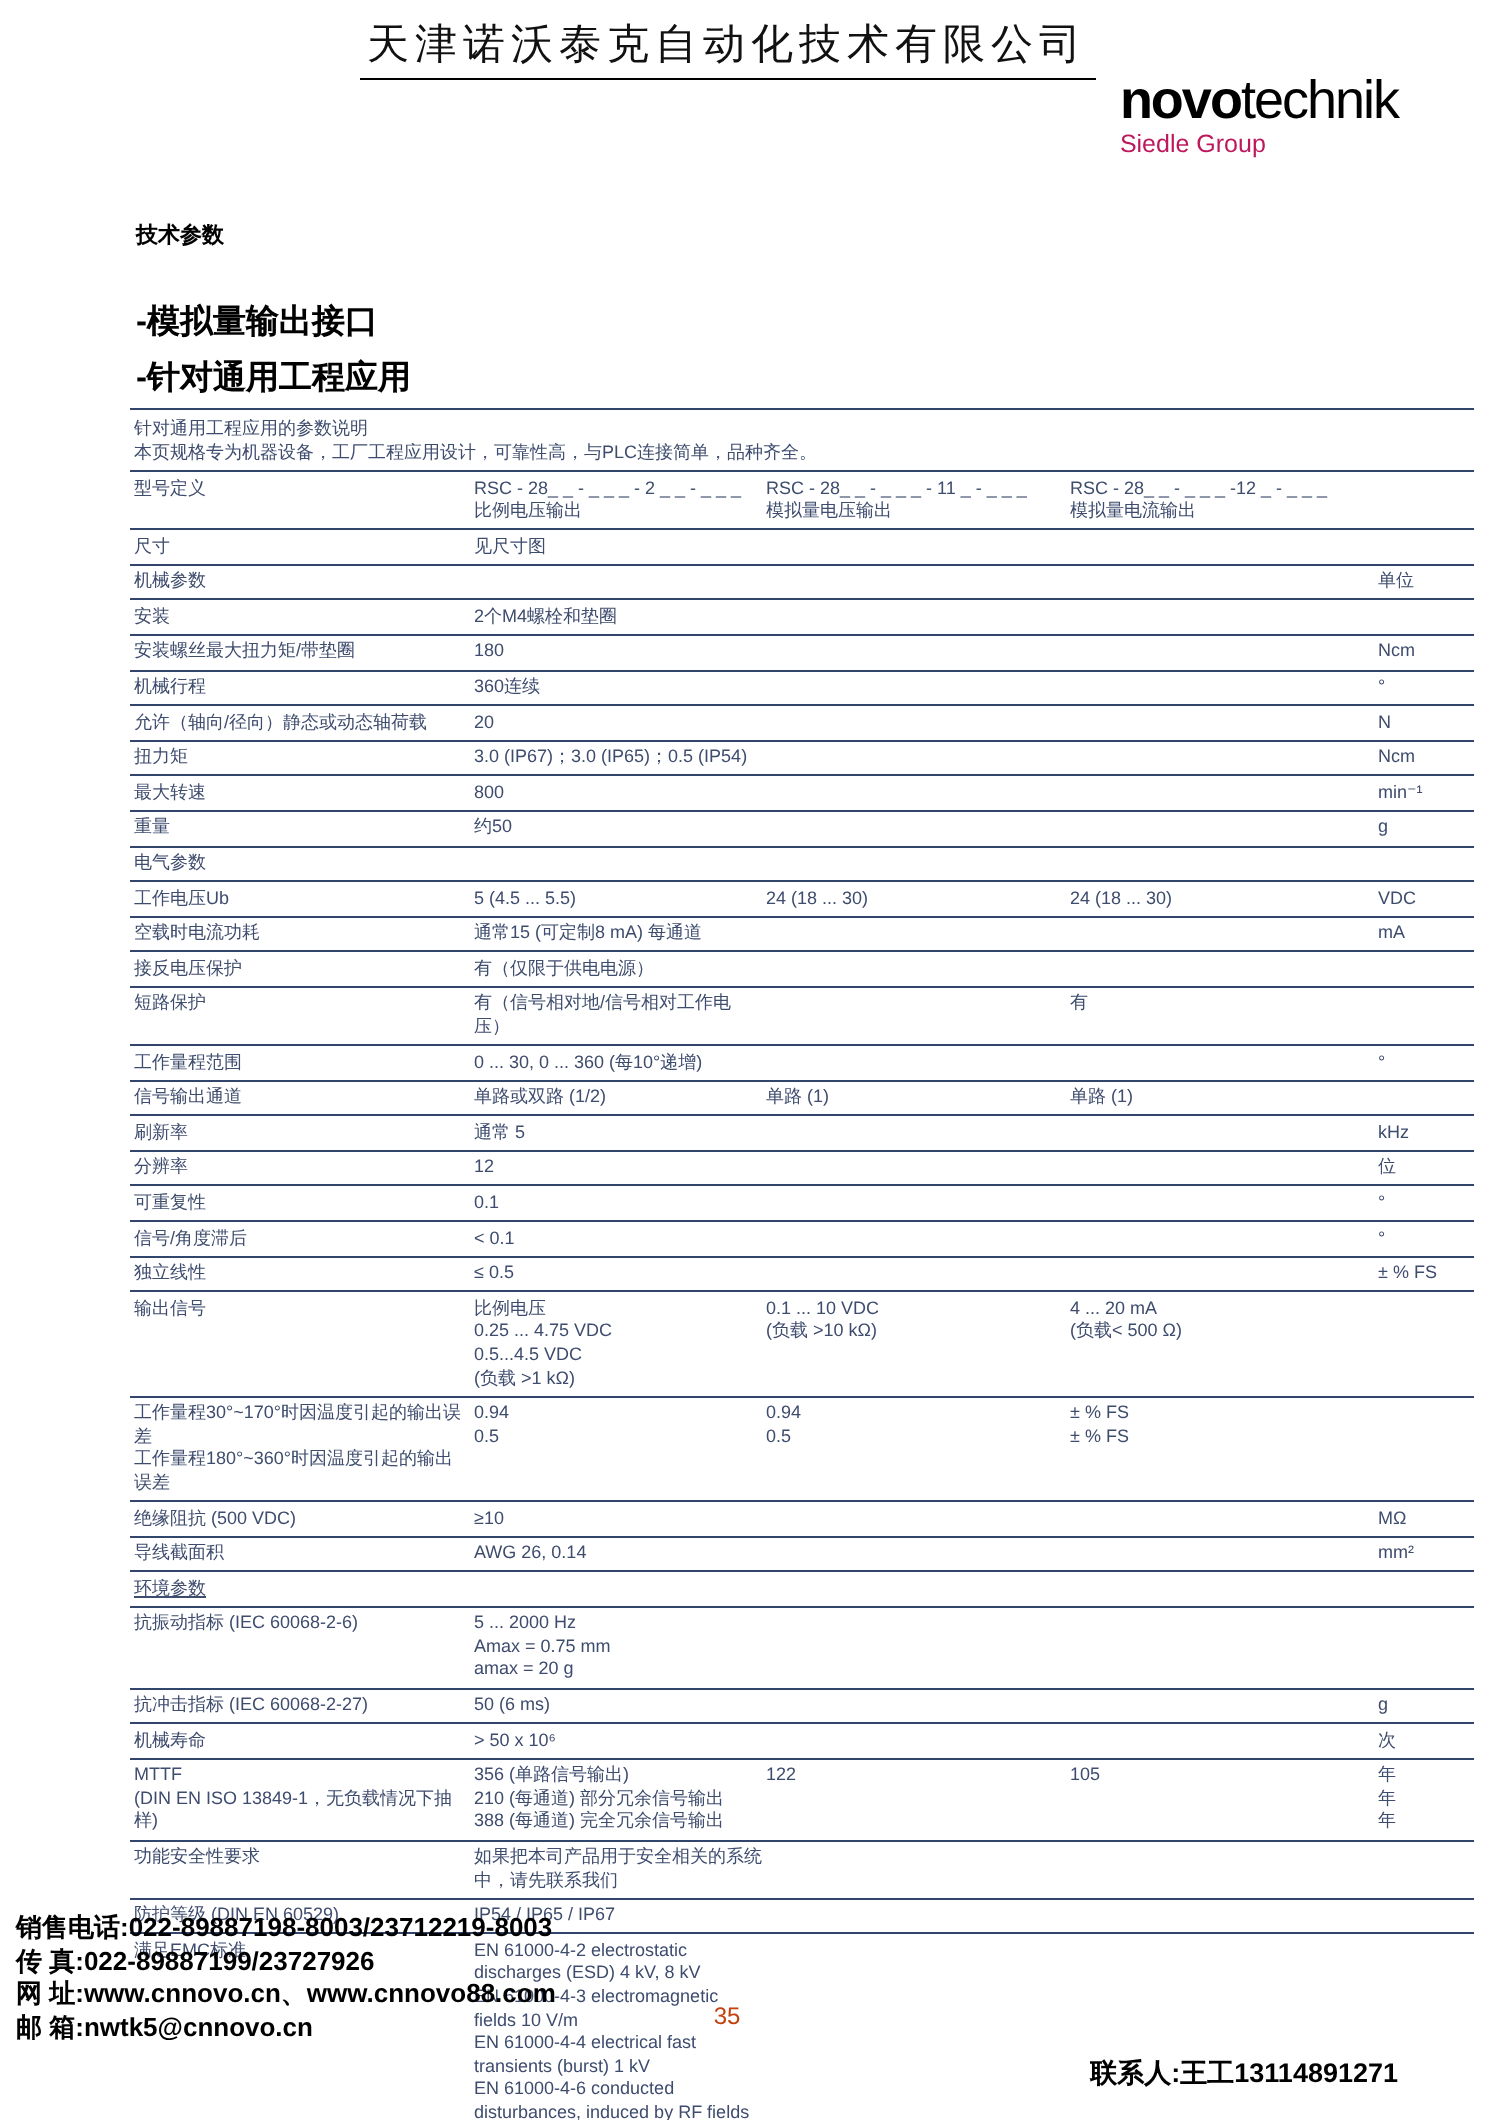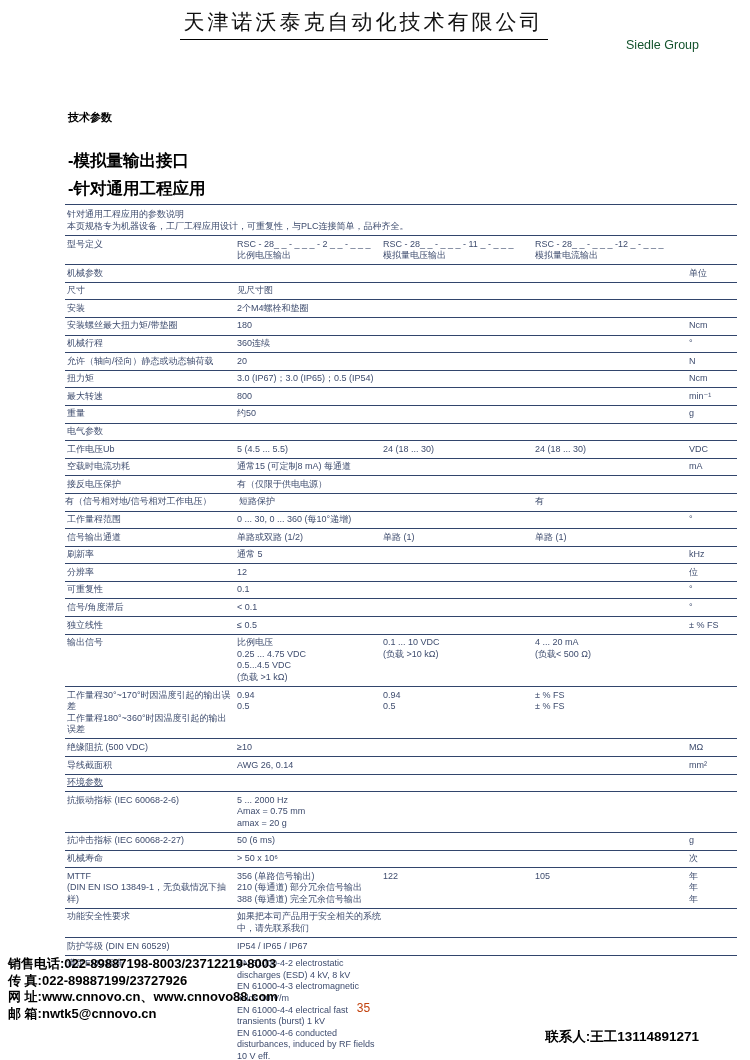--- a/index.html
+++ b/index.html
@@ -13,21 +13,21 @@
 
   
   .company{position:absolute;top:8px;left:50%;transform:translateX(-50%);
     font-family:"Liberation Serif","DejaVu Serif",serif;
     font-size:21px;color:#111;letter-spacing:3px;white-space:nowrap;
     border-bottom:1.5px solid #000;padding:0 4px 3px 4px;}
   .logo{position:absolute;top:37px;right:28px;text-align:left;color:#000;line-height:1;}
   .logo .l1{font-size:27px;letter-spacing:-1px;}
   .logo .novo{font-weight:700;}
   .logo .technik{font-weight:400;}
-  .logo .l2{font-size:12.5px;color:#14532d;margin-top:2px;letter-spacing:0;}
+  .logo .l2{font-size:12.5px;color:#be185d;margin-top:2px;letter-spacing:0;}
 
   
   .titleblock{position:absolute;left:68px;top:110px;color:#000;font-weight:700;}
   .titleblock .t1{font-size:11px;margin-bottom:25px;}
   .titleblock .t2{font-size:16.5px;margin-bottom:6px;}
   .titleblock .t3{font-size:16.5px;}
 
   
   .spec-table{position:absolute;left:65px;top:204px;width:672px;
     border-top:1px solid var(--line);color:var(--ttext);}
@@ -49,54 +49,55 @@
     font-weight:700;font-size:13.5px;}
 </style>
 </head>
 <body>
 
 <div class="page">
 
   <div class="company">天津诺沃泰克自动化技术有限公司</div>
 
   <div class="logo">
+    <div class="l1"><span class="novo">novo</span><span class="technik">technik</span></div>
     <div class="l2">Siedle Group</div>
   </div>
 
   <div class="titleblock">
     <div class="t1">技术参数</div>
     <div class="t2">-模拟量输出接口</div>
     <div class="t3">-针对通用工程应用</div>
   </div>
 
   <div class="spec-table" id="spec-table">
       <div class="trow">
         <div class="cell note-cell" style="grid-column: 1 / -1;">针对通用工程应用的参数说明
-本页规格专为机器设备，工厂工程应用设计，可重复性，与PLC连接简单，品种齐全。</div>
+本页规格专为机器设备，工厂工程应用设计，可靠性高，与PLC连接简单，品种齐全。</div>
       </div>
       <div class="trow thick">
         <div class="cell lbl">型号定义</div>
         <div class="cell v">RSC - 28_ _ - _ _ _ - 2 _ _ - _ _ _
 比例电压输出</div>
         <div class="cell v">RSC - 28_ _ - _ _ _ - 11 _ - _ _ _
 模拟量电压输出</div>
         <div class="cell v">RSC - 28_ _ - _ _ _ -12 _ - _ _ _
 模拟量电流输出</div>
         <div class="cell unit"></div>
       </div>
       <div class="trow">
+        <div class="cell lbl">尺寸</div>
+        <div class="cell v">见尺寸图</div>
+        <div class="cell v"></div>
+        <div class="cell v"></div>
+        <div class="cell unit"></div>
+      </div>
+      <div class="trow">
         <div class="cell lbl" style="grid-column: 1 / 5;">机械参数</div>
         <div class="cell unit">单位</div>
-      </div>
-      <div class="trow">
-        <div class="cell lbl">尺寸</div>
-        <div class="cell v">见尺寸图</div>
-        <div class="cell v"></div>
-        <div class="cell v"></div>
-        <div class="cell unit"></div>
       </div>
       <div class="trow">
         <div class="cell lbl">安装</div>
         <div class="cell v">2个M4螺栓和垫圈</div>
         <div class="cell v"></div>
         <div class="cell v"></div>
         <div class="cell unit"></div>
       </div>
       <div class="trow">
         <div class="cell lbl">安装螺丝最大扭力矩/带垫圈</div>
@@ -159,22 +160,22 @@
         <div class="cell unit">mA</div>
       </div>
       <div class="trow">
         <div class="cell lbl">接反电压保护</div>
         <div class="cell v">有（仅限于供电电源）</div>
         <div class="cell v"></div>
         <div class="cell v"></div>
         <div class="cell unit"></div>
       </div>
       <div class="trow">
+        <div class="cell lbl">短路保护</div>
         <div class="cell v">有（信号相对地/信号相对工作电压）</div>
-        <div class="cell lbl">短路保护</div>
         <div class="cell v"></div>
         <div class="cell v">有</div>
         <div class="cell unit"></div>
       </div>
       <div class="trow">
         <div class="cell lbl">工作量程范围</div>
         <div class="cell v">0 ... 30, 0 ... 360 (每10°递增)</div>
         <div class="cell v"></div>
         <div class="cell v"></div>
         <div class="cell unit">°</div>

